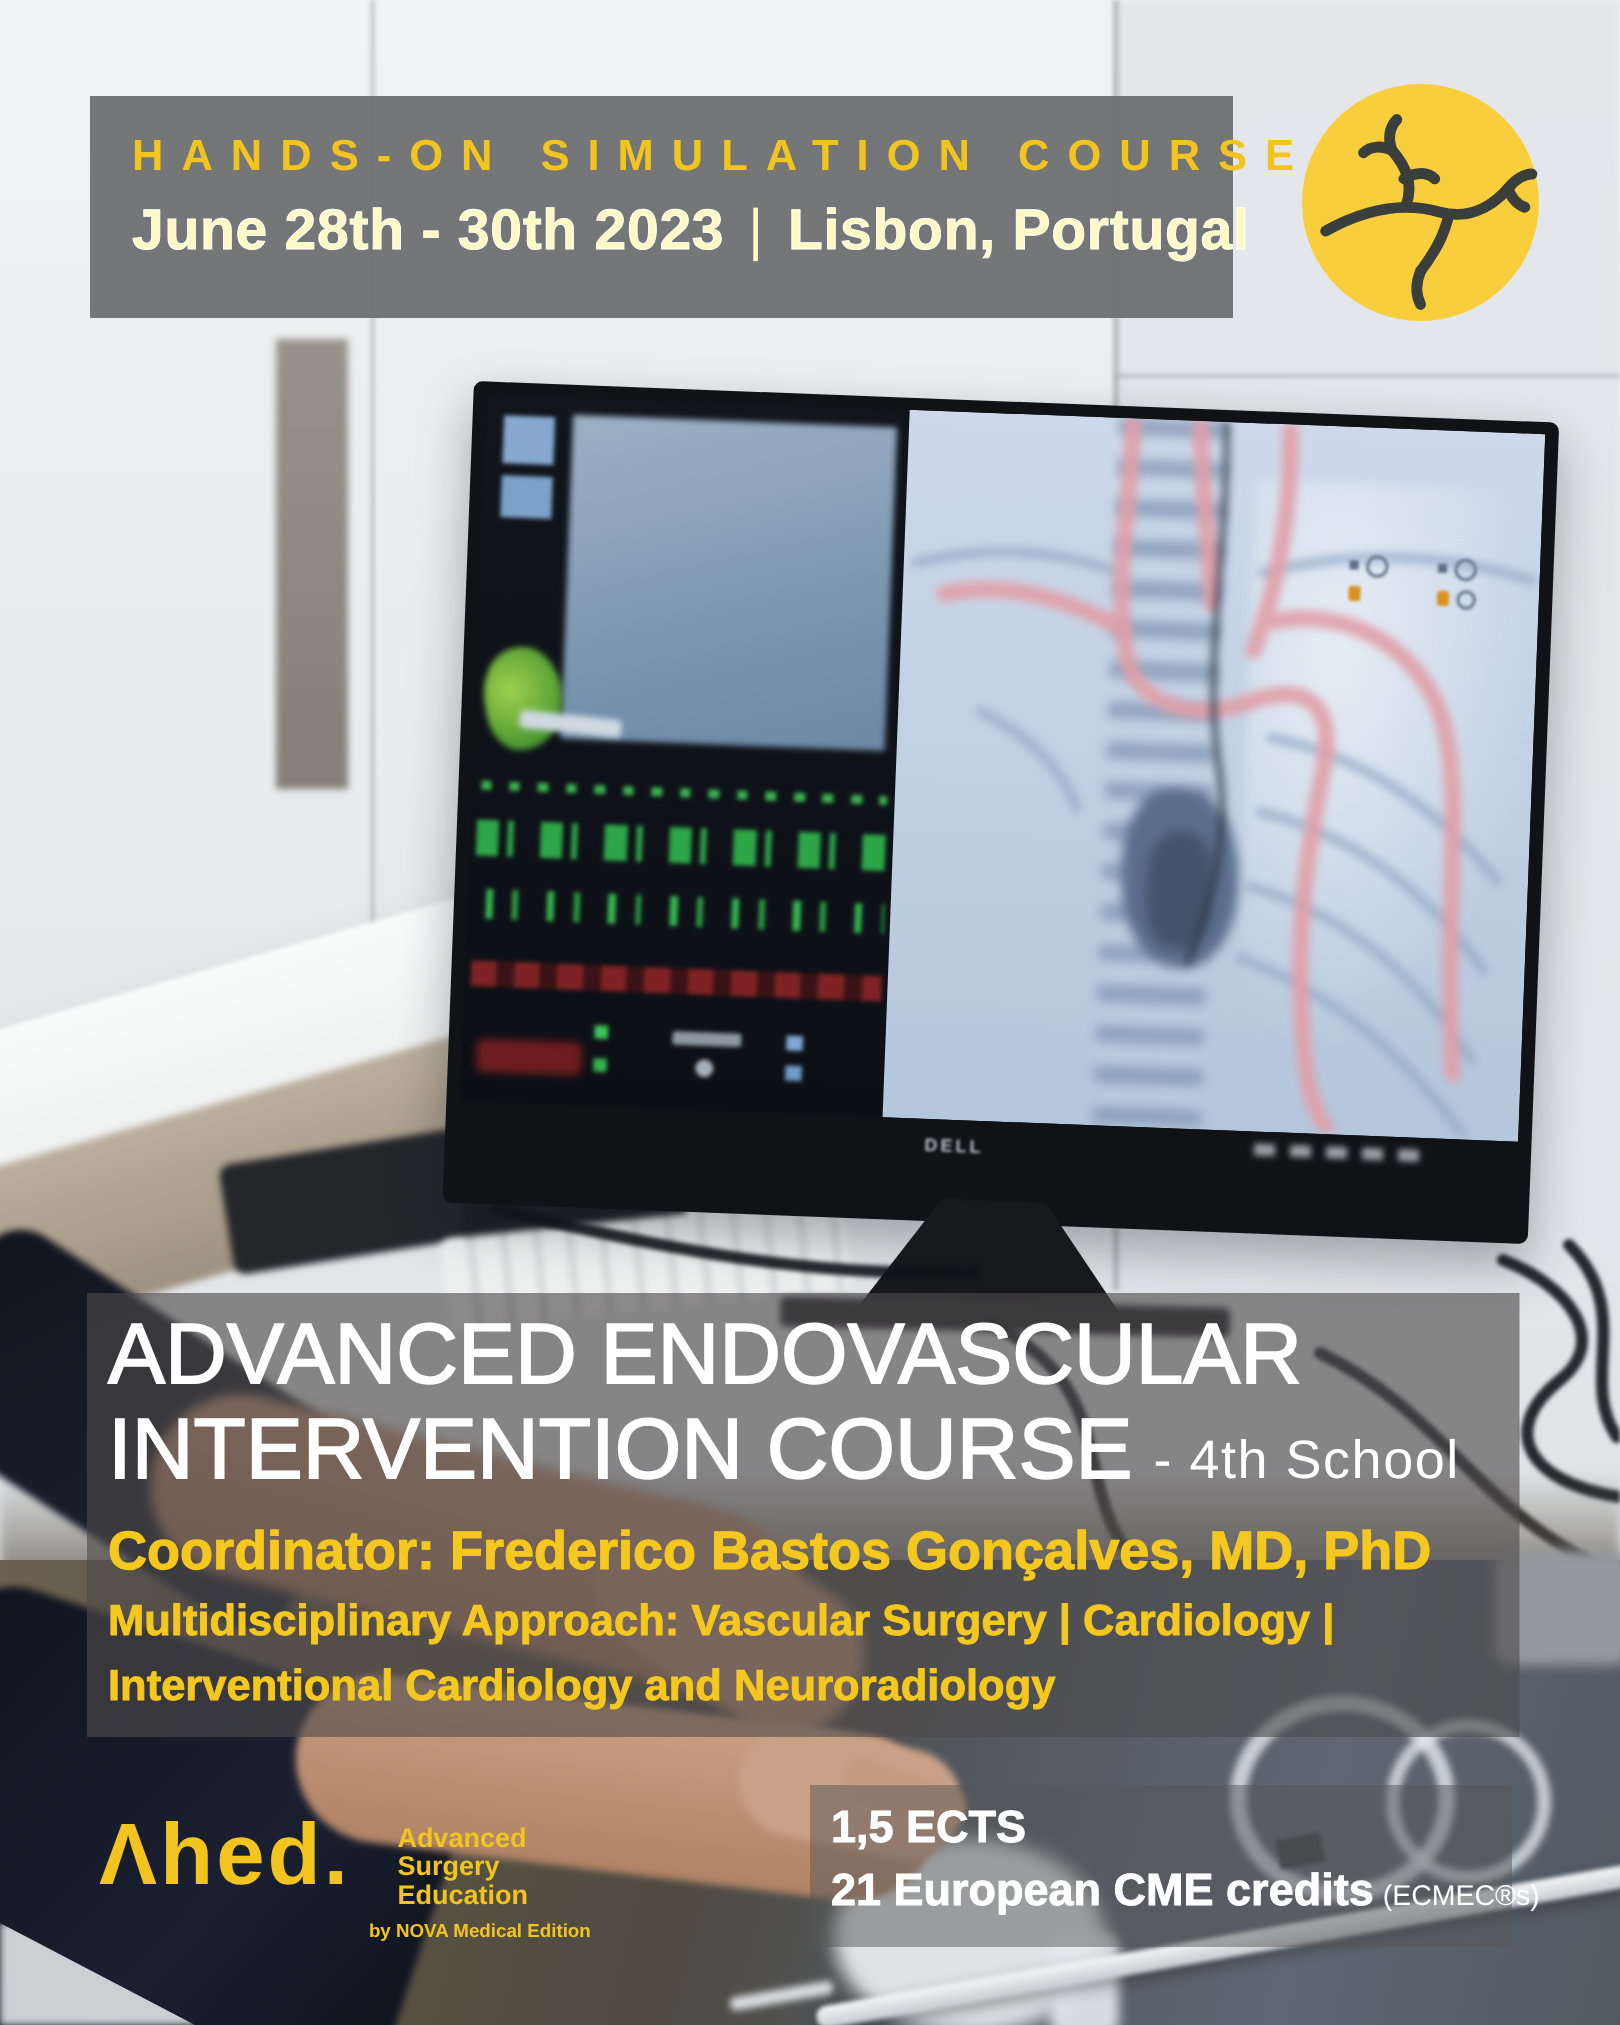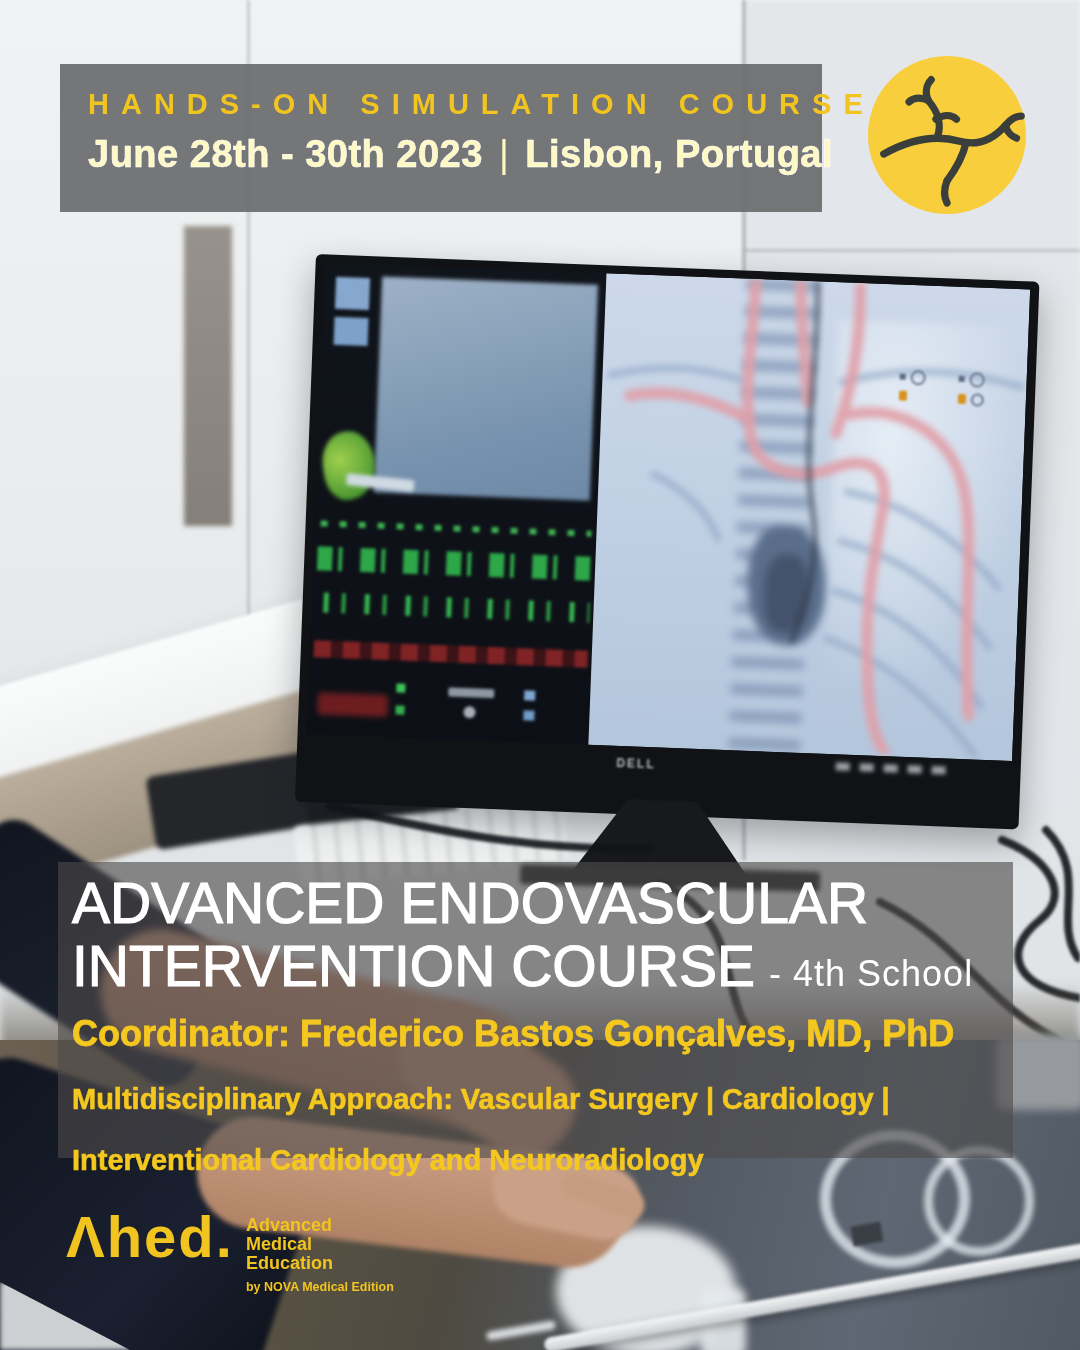--- a/index.html
+++ b/index.html
@@ -105,33 +105,33 @@
   .dateline .divider{margin:0 16px;font-weight:400;-webkit-text-stroke:0;}
   .brand-circle{left:868px;top:56px;width:158px;height:158px;border-radius:50%;background:#F8CE3C;}
 
   .title-panel{left:58px;top:862px;width:955px;height:296px;background:rgba(77,75,74,.62);
      padding:10px 0 0 14px;box-sizing:border-box;}
   .t1{display:block;color:#fff;font-size:57px;font-weight:400;letter-spacing:0;line-height:1.1;
      -webkit-text-stroke:1.2px #ffffff;}
   .t2row{display:flex;align-items:baseline;}
   .edition{color:#fff;font-size:36px;font-weight:400;margin-left:14px;letter-spacing:1px;}
   .coordinator{margin:16px 0 0 0;color:#F4C81F;font-size:36px;font-weight:700;-webkit-text-stroke:.8px #F4C81F;white-space:nowrap;}
-  .approach{margin:28px 0 0 0;color:#F4C81F;font-size:29px;font-weight:700;-webkit-text-stroke:.6px #F4C81F;white-space:nowrap;}
+  .approach{margin:10px 0 0 0;color:#F4C81F;font-size:29px;font-weight:700;-webkit-text-stroke:.6px #F4C81F;white-space:nowrap;}
 
   .credits-panel{left:540px;top:1190px;width:468px;height:108px;background:rgba(85,85,85,.5);
      padding:12px 0 0 14px;box-sizing:border-box;}
   .ects{color:#fff;font-size:30px;font-weight:700;-webkit-text-stroke:.6px #fff;}
   .cme-row{display:flex;align-items:baseline;margin-top:8px;}
   .cme{color:#fff;font-size:30px;font-weight:700;-webkit-text-stroke:.6px #fff;white-space:nowrap;}
   .cme-suffix{color:#fff;font-size:19px;font-weight:400;margin-left:6px;white-space:nowrap;}
 
   .ahed{left:66px;top:1208px;display:flex;align-items:flex-start;}
   .wordmark{color:#F2C41F;font-size:58px;font-weight:700;letter-spacing:2px;line-height:1;}
   .tagline-block{margin-left:12px;margin-top:8px;color:#F2C41F;}
-  .tagline-block .tl{font-size:18px;font-weight:700;line-height:1.06;}
+  .tagline-block .tl{font-size:18px;font-weight:700;line-height:1.06;margin-left:19px;}
   .byline{margin-top:7px;font-size:12.5px;font-weight:700;color:#F2C41F;}
 </style>
 </head>
 <body>
 
 <div class="poster">
 
   <div class="abs" style="inset:0;">
     <div class="abs wall-right b2"></div>
     <div class="abs wall-seam-v1 b1"></div>
@@ -286,24 +286,31 @@
       <span class="t2row">
         <span class="t1">INTERVENTION COURSE</span>
         <span class="edition">- 4th School</span>
       </span>
     </h1>
     <p class="coordinator">Coordinator: Frederico Bastos Gonçalves, MD, PhD</p>
     <p class="approach">Multidisciplinary Approach: Vascular Surgery | Cardiology |</p>
     <p class="approach">Interventional Cardiology and Neuroradiology</p>
   </section>
 
+  <section class="abs credits-panel">
+    <div class="ects">1,5 ECTS</div>
+    <div class="cme-row">
+      <span class="cme">21 European CME credits</span>
+      <span class="cme-suffix">(ECMEC®s)</span>
+    </div>
+  </section>
 
   <footer class="abs ahed">
     <span class="wordmark">Λhed.</span>
     <div class="tagline-block">
       <div class="tl">Advanced</div>
-      <div class="tl">Medical</div>
+      <div class="tl">Surgery</div>
       <div class="tl">Education</div>
       <div class="byline">by NOVA Medical Edition</div>
     </div>
   </footer>
 
 </div>
 
 </body></html>

